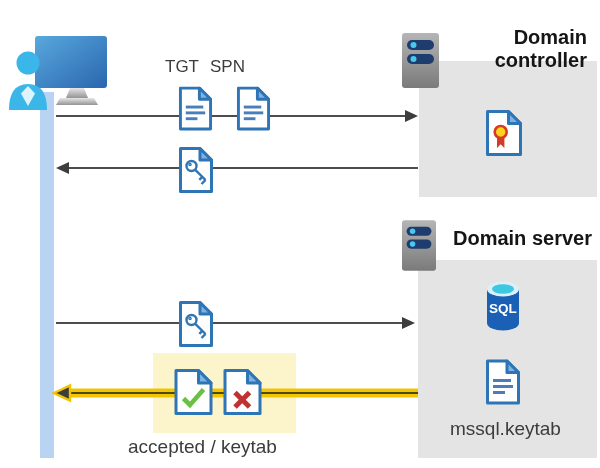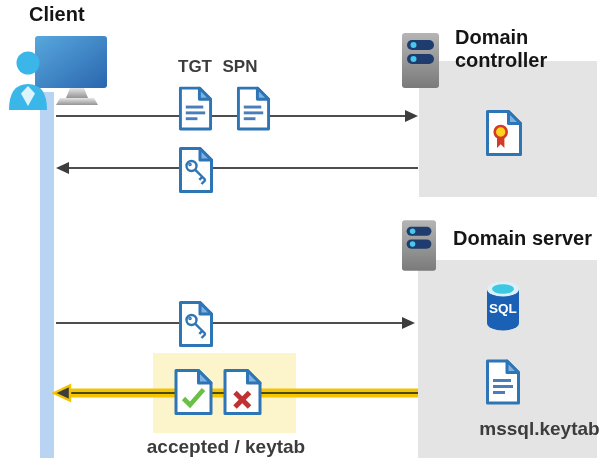--- a/index.html
+++ b/index.html
@@ -4,21 +4,21 @@
 <style>
   html,body{margin:0;padding:0;background:#fff;}
   .stage{
     position:relative;width:600px;height:468px;background:#ffffff;overflow:hidden;
     font-family:"Liberation Sans", sans-serif;
   }
   .abs{position:absolute;}
   .hdr{font-weight:700;font-size:20px;color:#151515;line-height:23px;}
   .lbl{font-size:17px;color:#3c3c3c;}
   .lbl-lg{font-size:19px;color:#3c3c3c;}
-  .center{text-align:center;font-weight:bold;}
+  .center{}
   .graybox{background:#e4e4e4;}
   .lifeline{background:#b9d4f2;}
   .ylbox{background:#fcf4cb;}
   svg{display:block;}
 </style>
 </head>
 <body>
 
 <div class="stage">
 
@@ -44,21 +44,20 @@
     <line x1="0" y1="8" x2="348" y2="8" stroke="#4d4d4d" stroke-width="2"></line>
     <polygon points="359,8 346,2 346,14" fill="#3d3d3d"></polygon>
   </svg>
 
   <svg class="abs" style="left:52px;top:383px;" width="366" height="20" viewBox="0 0 366 20">
     <line x1="15" y1="10" x2="366" y2="10" stroke="#f5c400" stroke-width="9"></line>
     <line x1="15" y1="10" x2="366" y2="10" stroke="#4c4a07" stroke-width="2"></line>
     <polygon points="2,10 18,2.5 18,17.5" fill="#3d3d3d" stroke="#f5c400" stroke-width="2.4"></polygon>
   </svg>
 
-  <div class="abs hdr" style="left:29px;top:3px;">Client</div>
 
   <svg class="abs" style="left:6px;top:26px;" width="104" height="84" viewBox="0 0 104 84">
     <defs>
       <linearGradient id="gMon" x1="0" y1="0" x2="1" y2="1">
         <stop offset="0" stop-color="#58a8de"></stop>
           <stop offset="1" stop-color="#2a66ae"></stop>
       </linearGradient>
       <linearGradient id="gStand" x1="0" y1="0" x2="0" y2="1">
         <stop offset="0" stop-color="#e6e6e6"></stop>
           <stop offset="1" stop-color="#949494"></stop>
@@ -125,21 +124,21 @@
 
   <svg class="abs" style="left:222px;top:368px;" width="41" height="48" viewBox="0 0 40 48">
     <path d="M2.5 2.5 H25 L37.5 15 V45.5 H2.5 Z" fill="#fff" stroke="#2e75b6" stroke-width="3" stroke-linejoin="round"></path>
     <path d="M25 2.5 L37.5 15 H25 Z" fill="#7fb2e2" stroke="#2e75b6" stroke-width="3" stroke-linejoin="round"></path>
     <g stroke="#bf3232" stroke-width="5">
       <path d="M12.5 24.5 L27 39"></path>
       <path d="M27 24.5 L12.5 39"></path>
     </g>
   </svg>
 
-  <div class="abs hdr" style="left:455px;top:26px;width:132px;">Domain controller</div>
+  <div class="abs hdr" style="left:455px;top:26px;width:132px;text-align:right;">Domain controller</div>
 
   <svg class="abs" style="left:402px;top:33px;" width="37" height="55" viewBox="0 0 37 55">
     <defs>
       <linearGradient id="gSrv1" x1="0" y1="0" x2="0" y2="1">
         <stop offset="0" stop-color="#b5b5b5"></stop>
           <stop offset="1" stop-color="#7a7a7a"></stop>
       </linearGradient>
     </defs>
     <rect width="37" height="55" rx="3" fill="url(#gSrv1)"></rect>
     <rect x="5" y="7" width="27" height="10" rx="5" fill="#1e3c6e"></rect>

